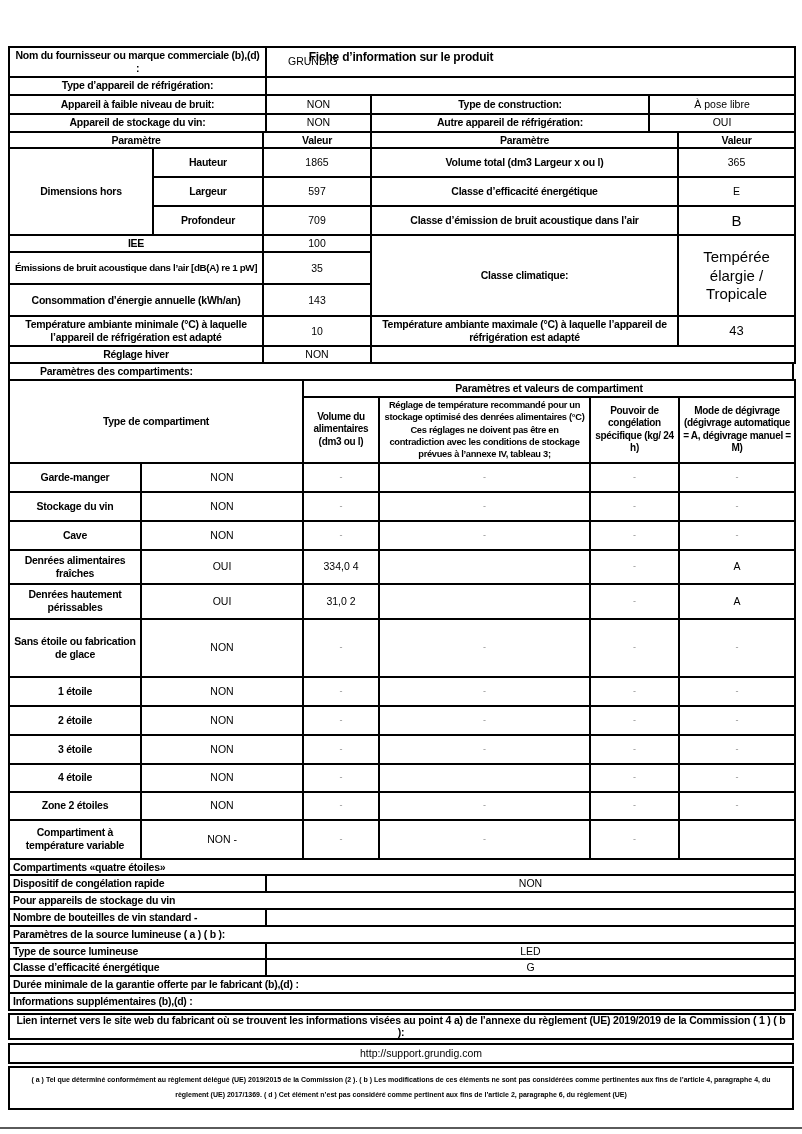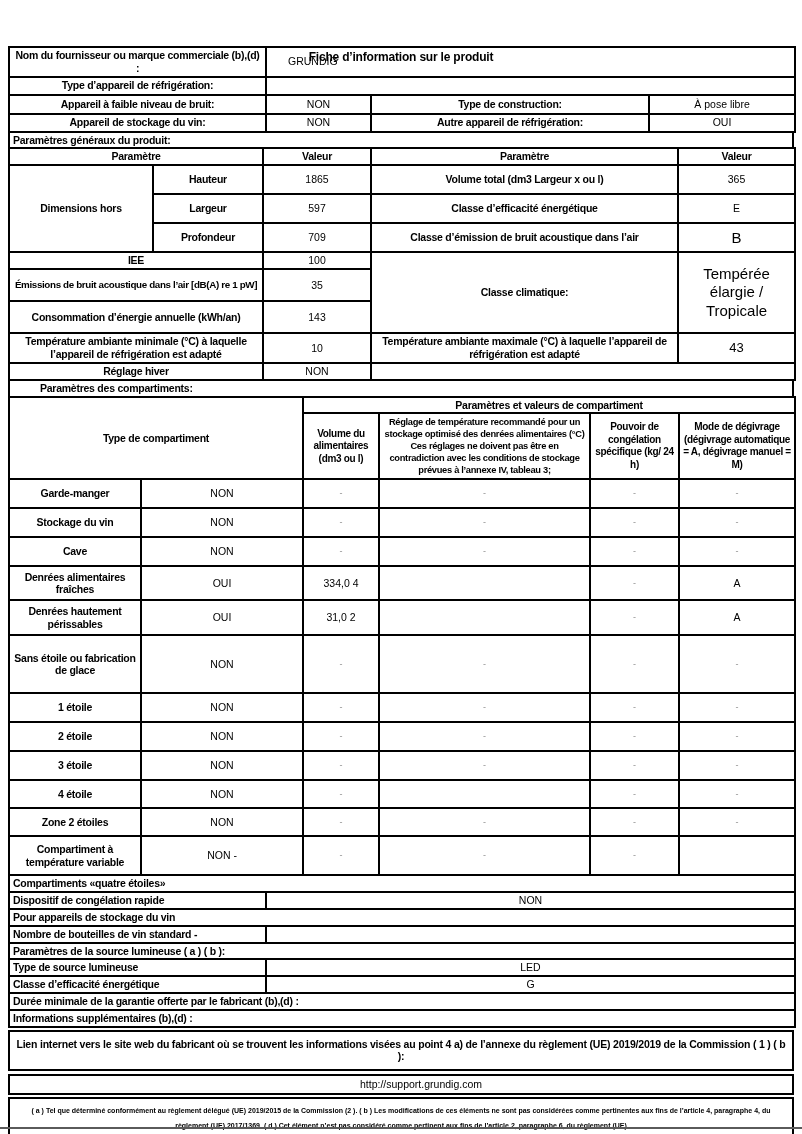--- a/index.html
+++ b/index.html
@@ -30,21 +30,21 @@
   .big-val { font-size:15px; }
   .mid-val { font-size:13px; }
   .hdr { font-weight:bold; text-align:center; letter-spacing:-0.25px; }
   .temp-hdr { font-size:9.3px; line-height:1.3; letter-spacing:-0.3px; }
   .col-hdr { font-size:10px; line-height:1.25; letter-spacing:-0.3px; }
   .muted { color:#8f8f8f; font-size:9px; }
   .box {
     border:2px solid #000; width:786px; text-align:center;
     display:flex; align-items:center; justify-content:center;
   }
-  .lien-box { margin-top:2px; height:41px; font-size:10.5px; font-weight:bold; letter-spacing:-0.2px; padding:0 4px; }
+  .lien-box { margin-top:2px; height:27px; font-size:10.5px; font-weight:bold; letter-spacing:-0.2px; padding:0 4px; }
   .url-box  { margin-top:3px; height:21px; font-size:10.5px; }
   .foot-box { margin-top:2px; height:44px; font-size:7px; font-weight:bold; line-height:2.1; padding:0 12px; letter-spacing:0; }
   .url-box a { color:#000; text-decoration:none;padding-left:40px; }
   .bottom-bar { position:absolute; left:0; top:1127px; width:802px; height:2px; background:#5a5a5a; }
 </style>
 </head>
 <body>
 
 <div class="page">
   <div class="doc-title">Fiche d’information sur le produit</div>
@@ -75,27 +75,20 @@
       </tr>
       <tr style="height:18px">
         <td class="lbl">Appareil de stockage du vin:</td>
         <td class="val">NON</td>
         <td class="lbl">Autre appareil de réfrigération:</td>
         <td class="val">OUI</td>
       </tr>
     </tbody>
       </table>
 
-    <table>
-      <tbody>
-          <tr class="sec-row" style="height:16px">
-        <td>Paramètres généraux du produit:</td>
-      </tr>
-    </tbody>
-      </table>
 
     <table>
       <colgroup>
           <col style="width:144px">
           <col style="width:110px">
           <col style="width:108px">
           <col style="width:307px">
           <col style="width:117px">
         </colgroup>
       <tbody>

